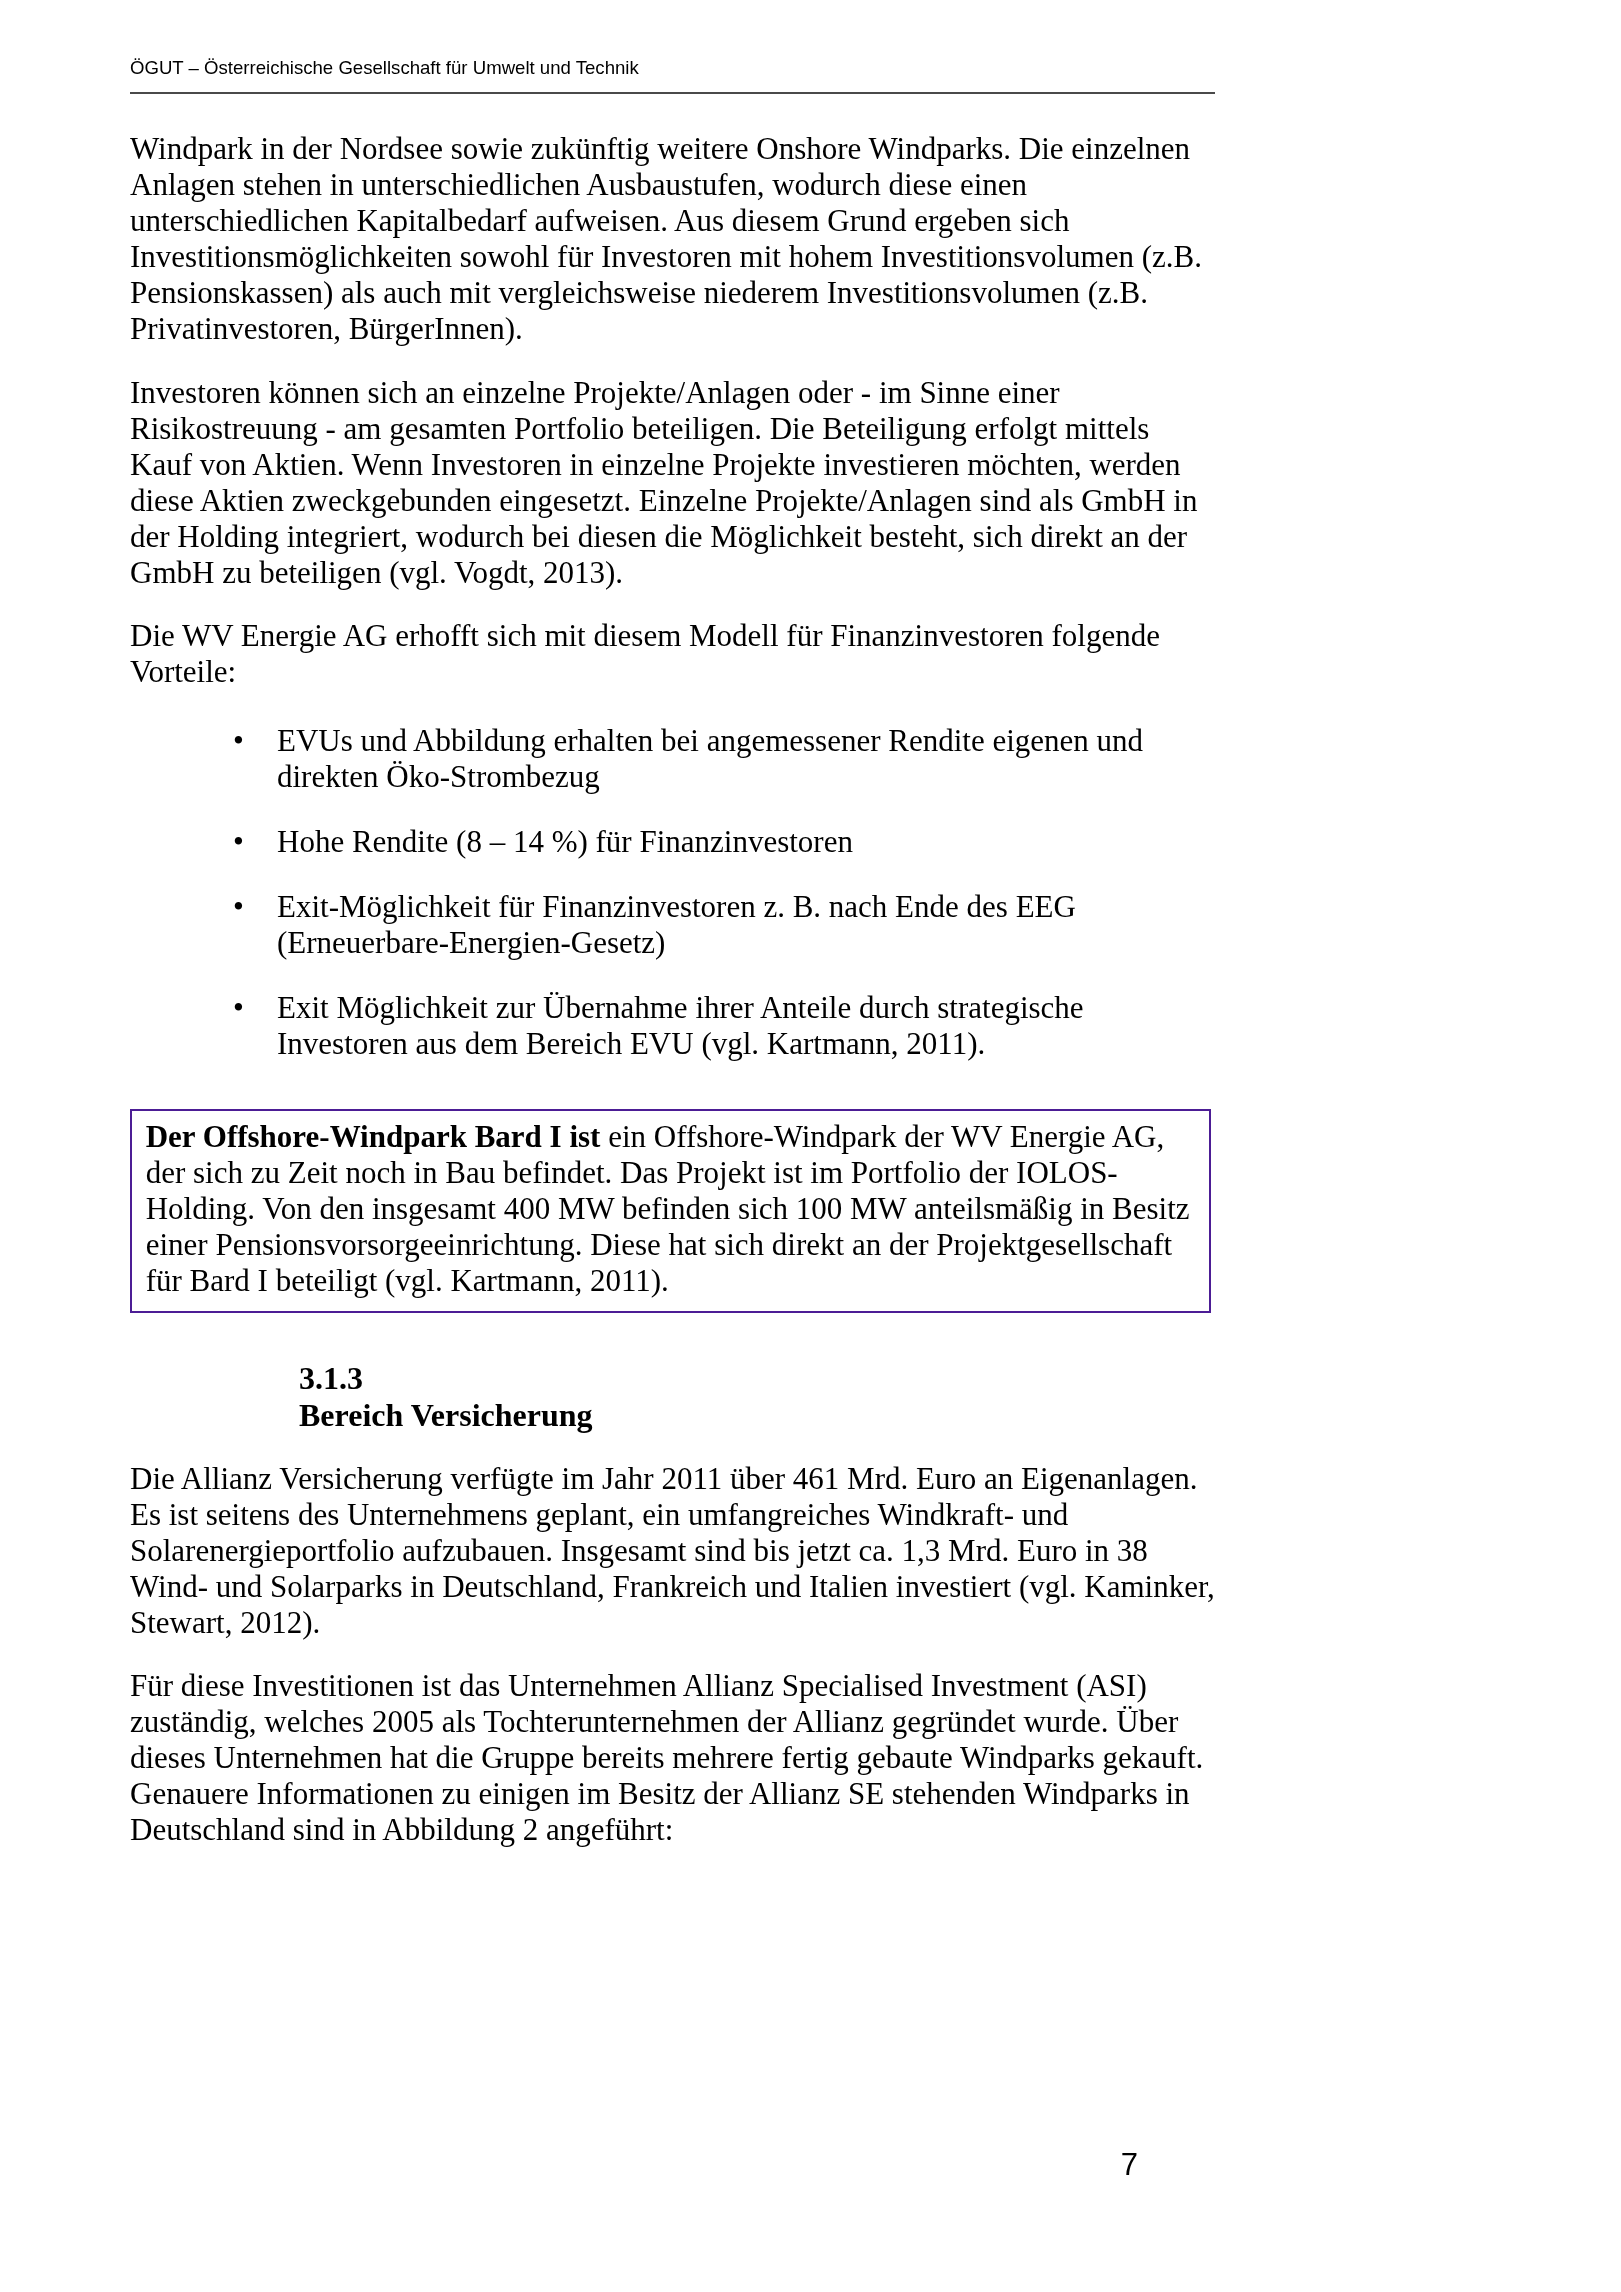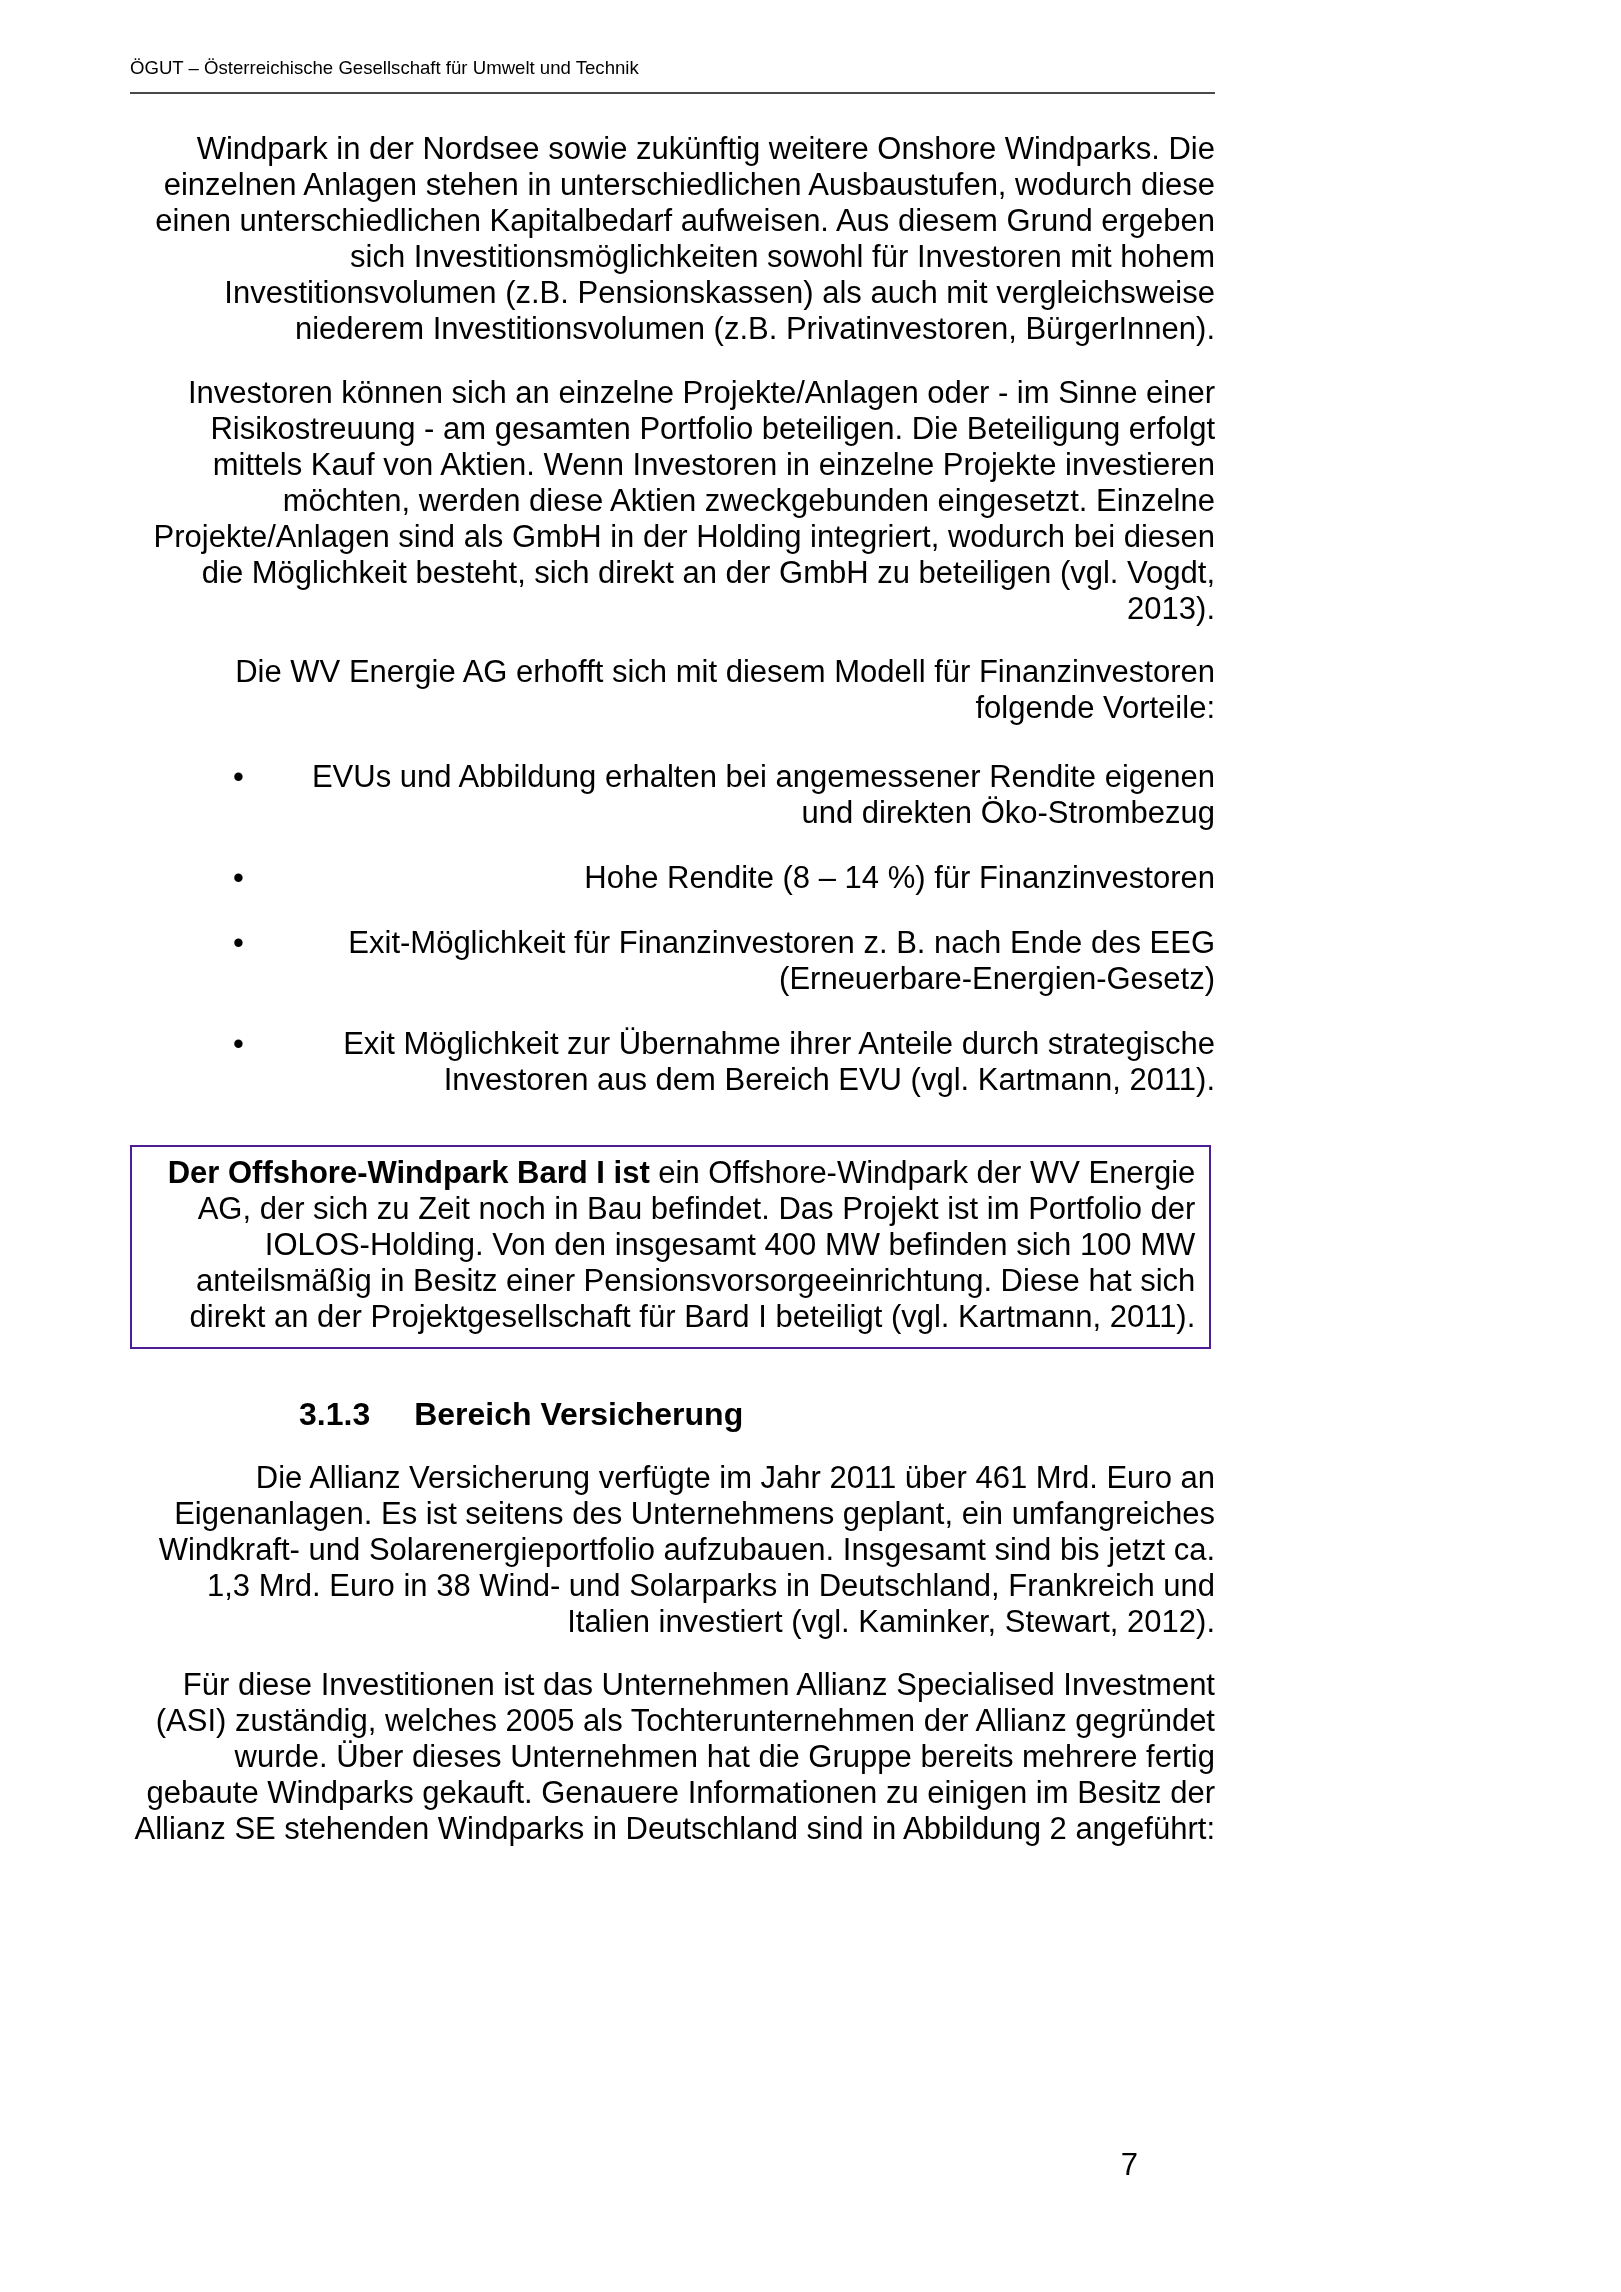--- a/index.html
+++ b/index.html
@@ -22,21 +22,22 @@
     font-size: 18.6px;
     line-height: 21.6px;
     color: #000000;
     padding-bottom: 13.7px;
     border-bottom: 2px solid #4a4a4a;
     margin-bottom: 37px;
   }
   .content {
     font-size: 31px;
     line-height: 36px;
-    text-align: right;
+    text-align: left;
+    font-family: Liberation Serif, serif;
   }
   .para {
     margin: 0 0 27.4px 0;
   }
   ul.bullets {
     list-style: none;
     margin: 33px 0 0 0;
     padding: 0;
   }
   ul.bullets li {
@@ -54,26 +55,26 @@
     border: 2px solid #4c1d95;
     padding: 7.8px 13.7px 11.8px 13.7px;
     margin: 47px 4px 0 0;
     box-sizing: border-box;
   }
   .box .bold {
     font-weight: bold;
   }
   h3.heading {
     display: flex;
-    gap: 44px;
     padding-left: 169px;
     margin: 47px 0 27.4px 0;
     font-size: 32px;
     line-height: 37px;
     font-weight: bold;
+    flex-direction: column;
   }
   .page-number {
     position: absolute;
     top: 2147px;
     right: 182px;
     font-size: 31px;
     line-height: 36px;
   }
 </style>
 </head>

